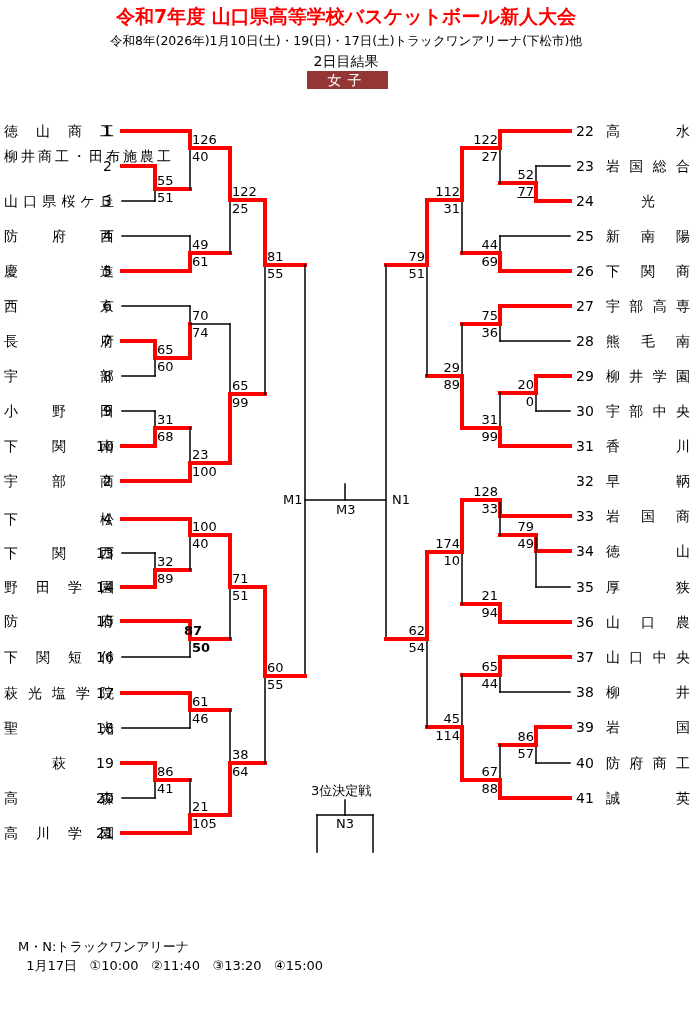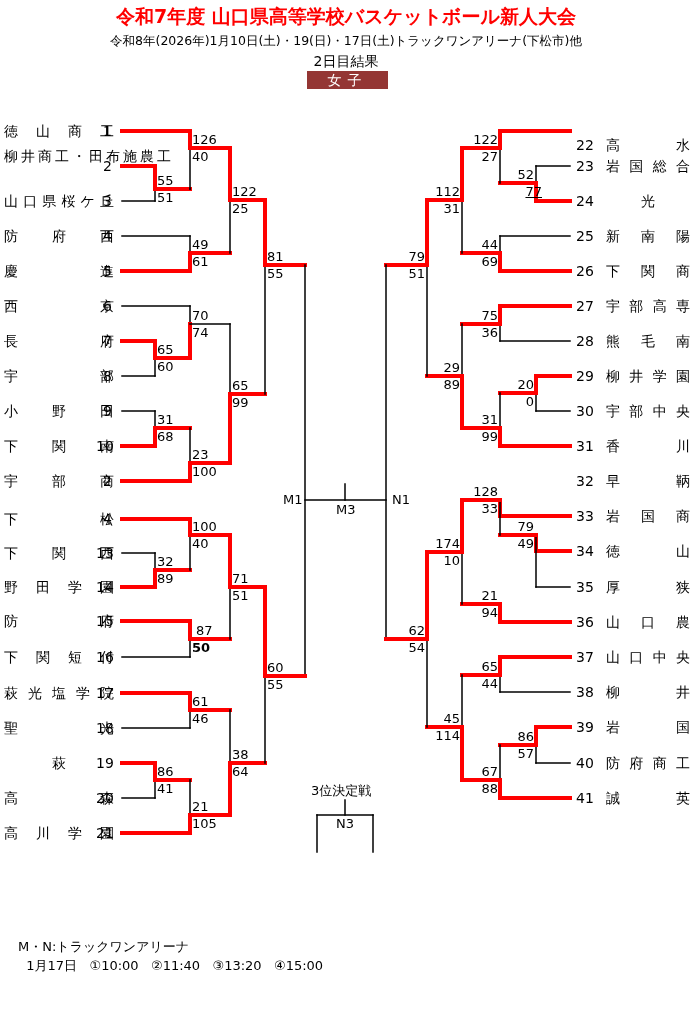--- a/index.html
+++ b/index.html
@@ -190,21 +190,21 @@
     </div>
     <div class="team left-team" style="left: 0px; top: 823px; width: 120px;">
       <div class="name">
         <span>高</span>
         <span>川</span>
         <span>学</span>
         <span>園</span>
       </div>
       <div class="num">21</div>
     </div>
-    <div class="team right-team" style="left: 576px; top: 135px; width: 114px;">
+    <div class="team right-team" style="left: 576px; top: 121px; width: 114px;">
       <div class="num">22</div>
       <div class="name" style="width: 84px;">
         <span>高</span>
         <span>水</span>
       </div>
     </div>
     <div class="team right-team" style="left: 576px; top: 156px; width: 114px;">
       <div class="num">23</div>
       <div class="name" style="width: 84px;">
         <span>岩</span>
@@ -535,36 +535,36 @@
     <div class="score" style="top: 448px; left: 192px;">23</div>
     <div class="score" style="top: 465px; left: 192px;">100</div>
     <div class="score" style="top: 379px; left: 232px;">65</div>
     <div class="score" style="top: 396px; left: 232px;">99</div>
     <div class="score" style="top: 250px; left: 267px;">81</div>
     <div class="score" style="top: 267px; left: 267px;">55</div>
     <div class="score" style="top: 555px; left: 157px;">32</div>
     <div class="score" style="top: 572px; left: 157px;">89</div>
     <div class="score" style="top: 520px; left: 192px;">100</div>
     <div class="score" style="top: 537px; left: 192px;">40</div>
-    <div class="score" style="top: 624px; left: 196px;">87</div>
+    <div class="score" style="top: 624px; left: 184px; font-weight: bold;">87</div>
     <div class="score" style="top: 641px; left: 192px; font-weight: bold;">50</div>
     <div class="score" style="top: 572px; left: 232px;">71</div>
     <div class="score" style="top: 589px; left: 232px;">51</div>
     <div class="score" style="top: 695px; left: 192px;">61</div>
     <div class="score" style="top: 712px; left: 192px;">46</div>
     <div class="score" style="top: 765px; left: 157px;">86</div>
     <div class="score" style="top: 782px; left: 157px;">41</div>
     <div class="score" style="top: 800px; left: 192px;">21</div>
     <div class="score" style="top: 817px; left: 192px;">105</div>
     <div class="score" style="top: 748px; left: 232px;">38</div>
     <div class="score" style="top: 765px; left: 232px;">64</div>
     <div class="score" style="top: 661px; left: 267px;">60</div>
     <div class="score" style="top: 678px; left: 267px;">55</div>
     <div class="score" style="top: 168px; right: 158px; text-align: right;">52</div>
-    <div class="score" style="top: 185px; right: 150px; text-align: right; text-decoration: underline;">77</div>
+    <div class="score" style="top: 185px; right: 158px; text-align: right; text-decoration: underline;">77</div>
     <div class="score" style="top: 133px; right: 194px; text-align: right;">122</div>
     <div class="score" style="top: 150px; right: 194px; text-align: right;">27</div>
     <div class="score" style="top: 238px; right: 194px; text-align: right;">44</div>
     <div class="score" style="top: 255px; right: 194px; text-align: right;">69</div>
     <div class="score" style="top: 185px; right: 232px; text-align: right;">112</div>
     <div class="score" style="top: 202px; right: 232px; text-align: right;">31</div>
     <div class="score" style="top: 309px; right: 194px; text-align: right;">75</div>
     <div class="score" style="top: 326px; right: 194px; text-align: right;">36</div>
     <div class="score" style="top: 378px; right: 158px; text-align: right;">20</div>
     <div class="score" style="top: 395px; right: 158px; text-align: right;">0</div>

